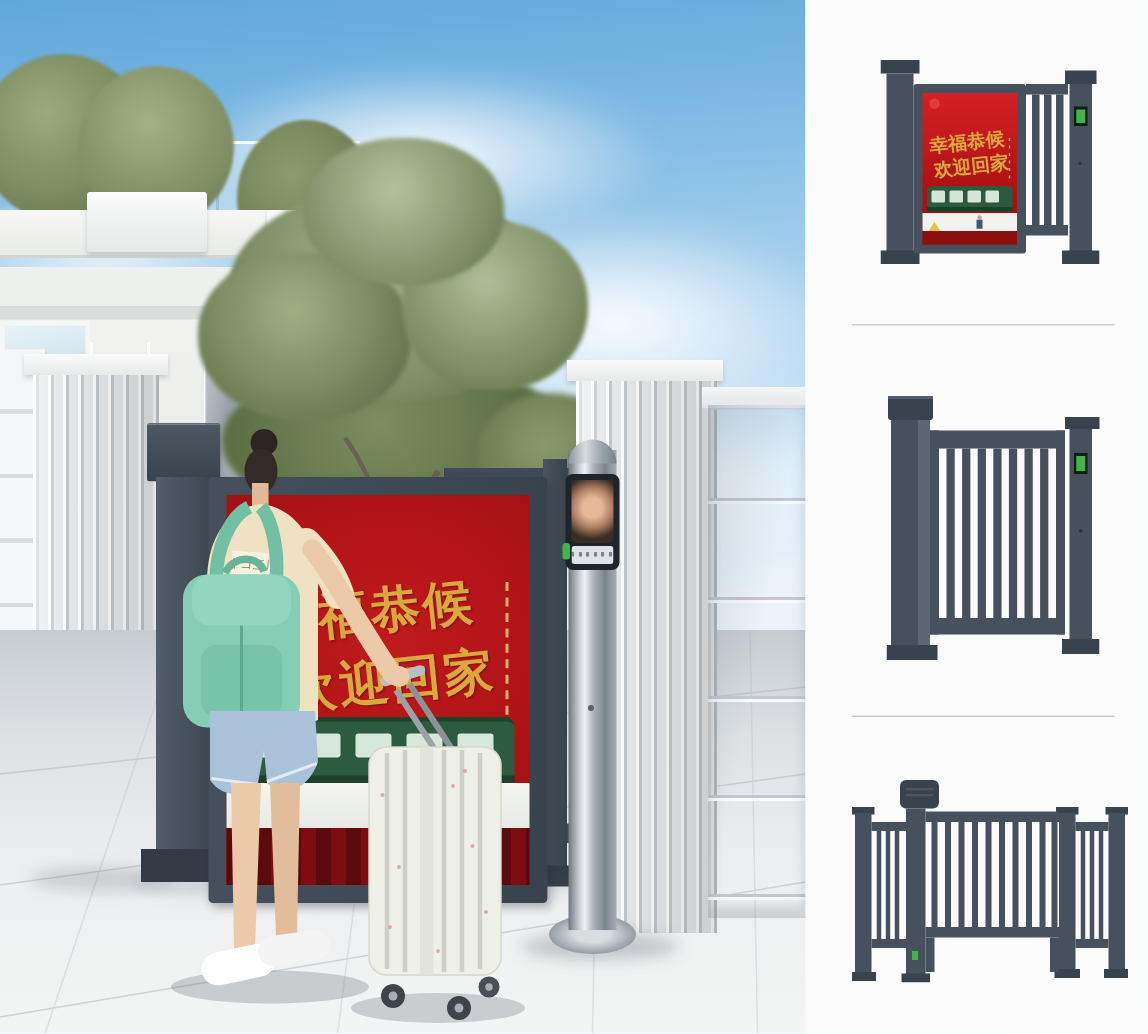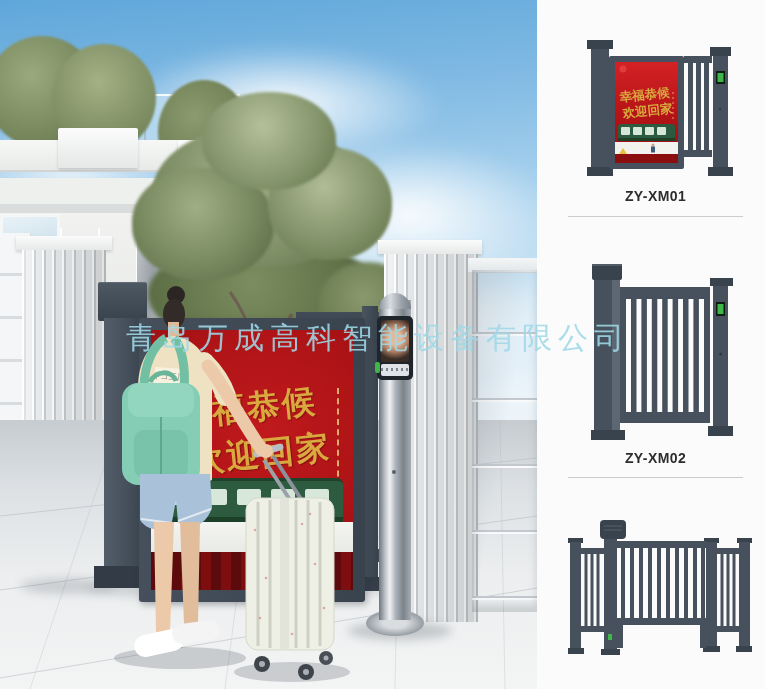--- a/index.html
+++ b/index.html
@@ -305,21 +305,20 @@
           <rect x="24" y="354" width="50" height="22" rx="11" fill="#ffffff" transform="rotate(-12 49 365)"></rect>
           <rect x="62" y="344" width="48" height="20" rx="10" fill="#f4f4f4" transform="rotate(-8 86 354)"></rect>
         </g>
         <line x1="147" y1="176" x2="170" y2="169" stroke="#b7bdc4" stroke-width="7" stroke-linecap="round"></line>
         <path d="M98,88 C112,104 128,138 152,172" stroke="#ecc9a8" stroke-width="13" stroke-linecap="round" fill="none"></path>
         <circle cx="156" cy="173" r="7" fill="#ecc9a8"></circle>
       </g>
     </svg>
   </div>
 
-  <div class="watermark">青岛万成高科智能设备有限公司</div>
 
   <div class="catalog">
 
     <svg class="abs" style="left:50px;top:38px" width="146" height="142" viewBox="0 0 146 142">
       <defs>
         <linearGradient id="redg" x1="0" y1="0" x2="0" y2="1">
           <stop offset="0" stop-color="#d42125"></stop>
             <stop offset=".6" stop-color="#b01215"></stop>
             <stop offset="1" stop-color="#951013"></stop>
         </linearGradient>
@@ -351,21 +350,20 @@
       <rect x="109" y="25" width="5" height="89" class="f-d1"></rect>
       <rect x="117" y="25" width="5" height="89" class="f-d1"></rect>
       <rect x="97" y="112" width="28" height="7" class="f-d1"></rect>
       <rect x="123" y="9" width="21" height="9" class="f-d2"></rect>
       <rect x="126" y="18" width="15" height="113" class="f-d1"></rect>
       <rect x="121" y="129" width="25" height="9" class="f-d2"></rect>
       <rect x="129" y="33" width="9" height="13" fill="#0e1c11"></rect>
       <rect x="130.5" y="35" width="6" height="9" class="f-green"></rect>
       <circle cx="133" cy="71" r="1" fill="#29323c"></circle>
     </svg>
-    <div class="prodLabel" style="top:188px">ZY-XM01</div>
     <div class="divider" style="top:216px"></div>
 
     <svg class="abs" style="left:54px;top:262px" width="142" height="180" viewBox="0 0 142 180">
       <rect x="1" y="2" width="30" height="16" rx="2" class="f-d2"></rect>
       <rect x="1" y="2" width="30" height="2" fill="#525d69"></rect>
       <rect x="3" y="18" width="26" height="150" class="f-d1"></rect>
       <rect x="21" y="18" width="8" height="150" fill="#5d6773"></rect>
       <rect x="0" y="168" width="34" height="10" class="f-d2"></rect>
       <rect x="29" y="25" width="90" height="12" class="f-d1"></rect>
       <rect x="29" y="25" width="6" height="136" class="f-d1"></rect>
@@ -380,21 +378,20 @@
         <rect x="102.4" y="37" width="5.5" height="113"></rect>
       </g>
       <rect x="29" y="150" width="90" height="11" class="f-d1"></rect>
       <rect x="119" y="16" width="24" height="8" class="f-d2"></rect>
       <rect x="122" y="24" width="15" height="140" class="f-d1"></rect>
       <rect x="117" y="164" width="25" height="10" class="f-d2"></rect>
       <rect x="125" y="40" width="9" height="14" fill="#0e1c11"></rect>
       <rect x="126.5" y="42" width="6" height="10" class="f-green"></rect>
       <circle cx="129.5" cy="92" r="1.2" fill="#29323c"></circle>
     </svg>
-    <div class="prodLabel" style="top:450px">ZY-XM02</div>
     <div class="divider" style="top:477px"></div>
 
     <svg class="abs" style="left:31px;top:518px" width="184" height="137" viewBox="0 0 184 137">
       <rect x="32" y="2" width="26" height="19" rx="4" class="f-d2"></rect>
       <line x1="36" y1="8" x2="54" y2="8" stroke="#4c5662" stroke-width="1.5"></line>
       <line x1="36" y1="12" x2="54" y2="12" stroke="#4c5662" stroke-width="1.5"></line>
       <rect x="0" y="20" width="15" height="5" class="f-d2"></rect>
       <rect x="2" y="24" width="11" height="108" class="f-d1"></rect>
       <rect x="36" y="21" width="13" height="113" class="f-d1"></rect>
       <rect x="136" y="20" width="15" height="5" class="f-d2"></rect>

